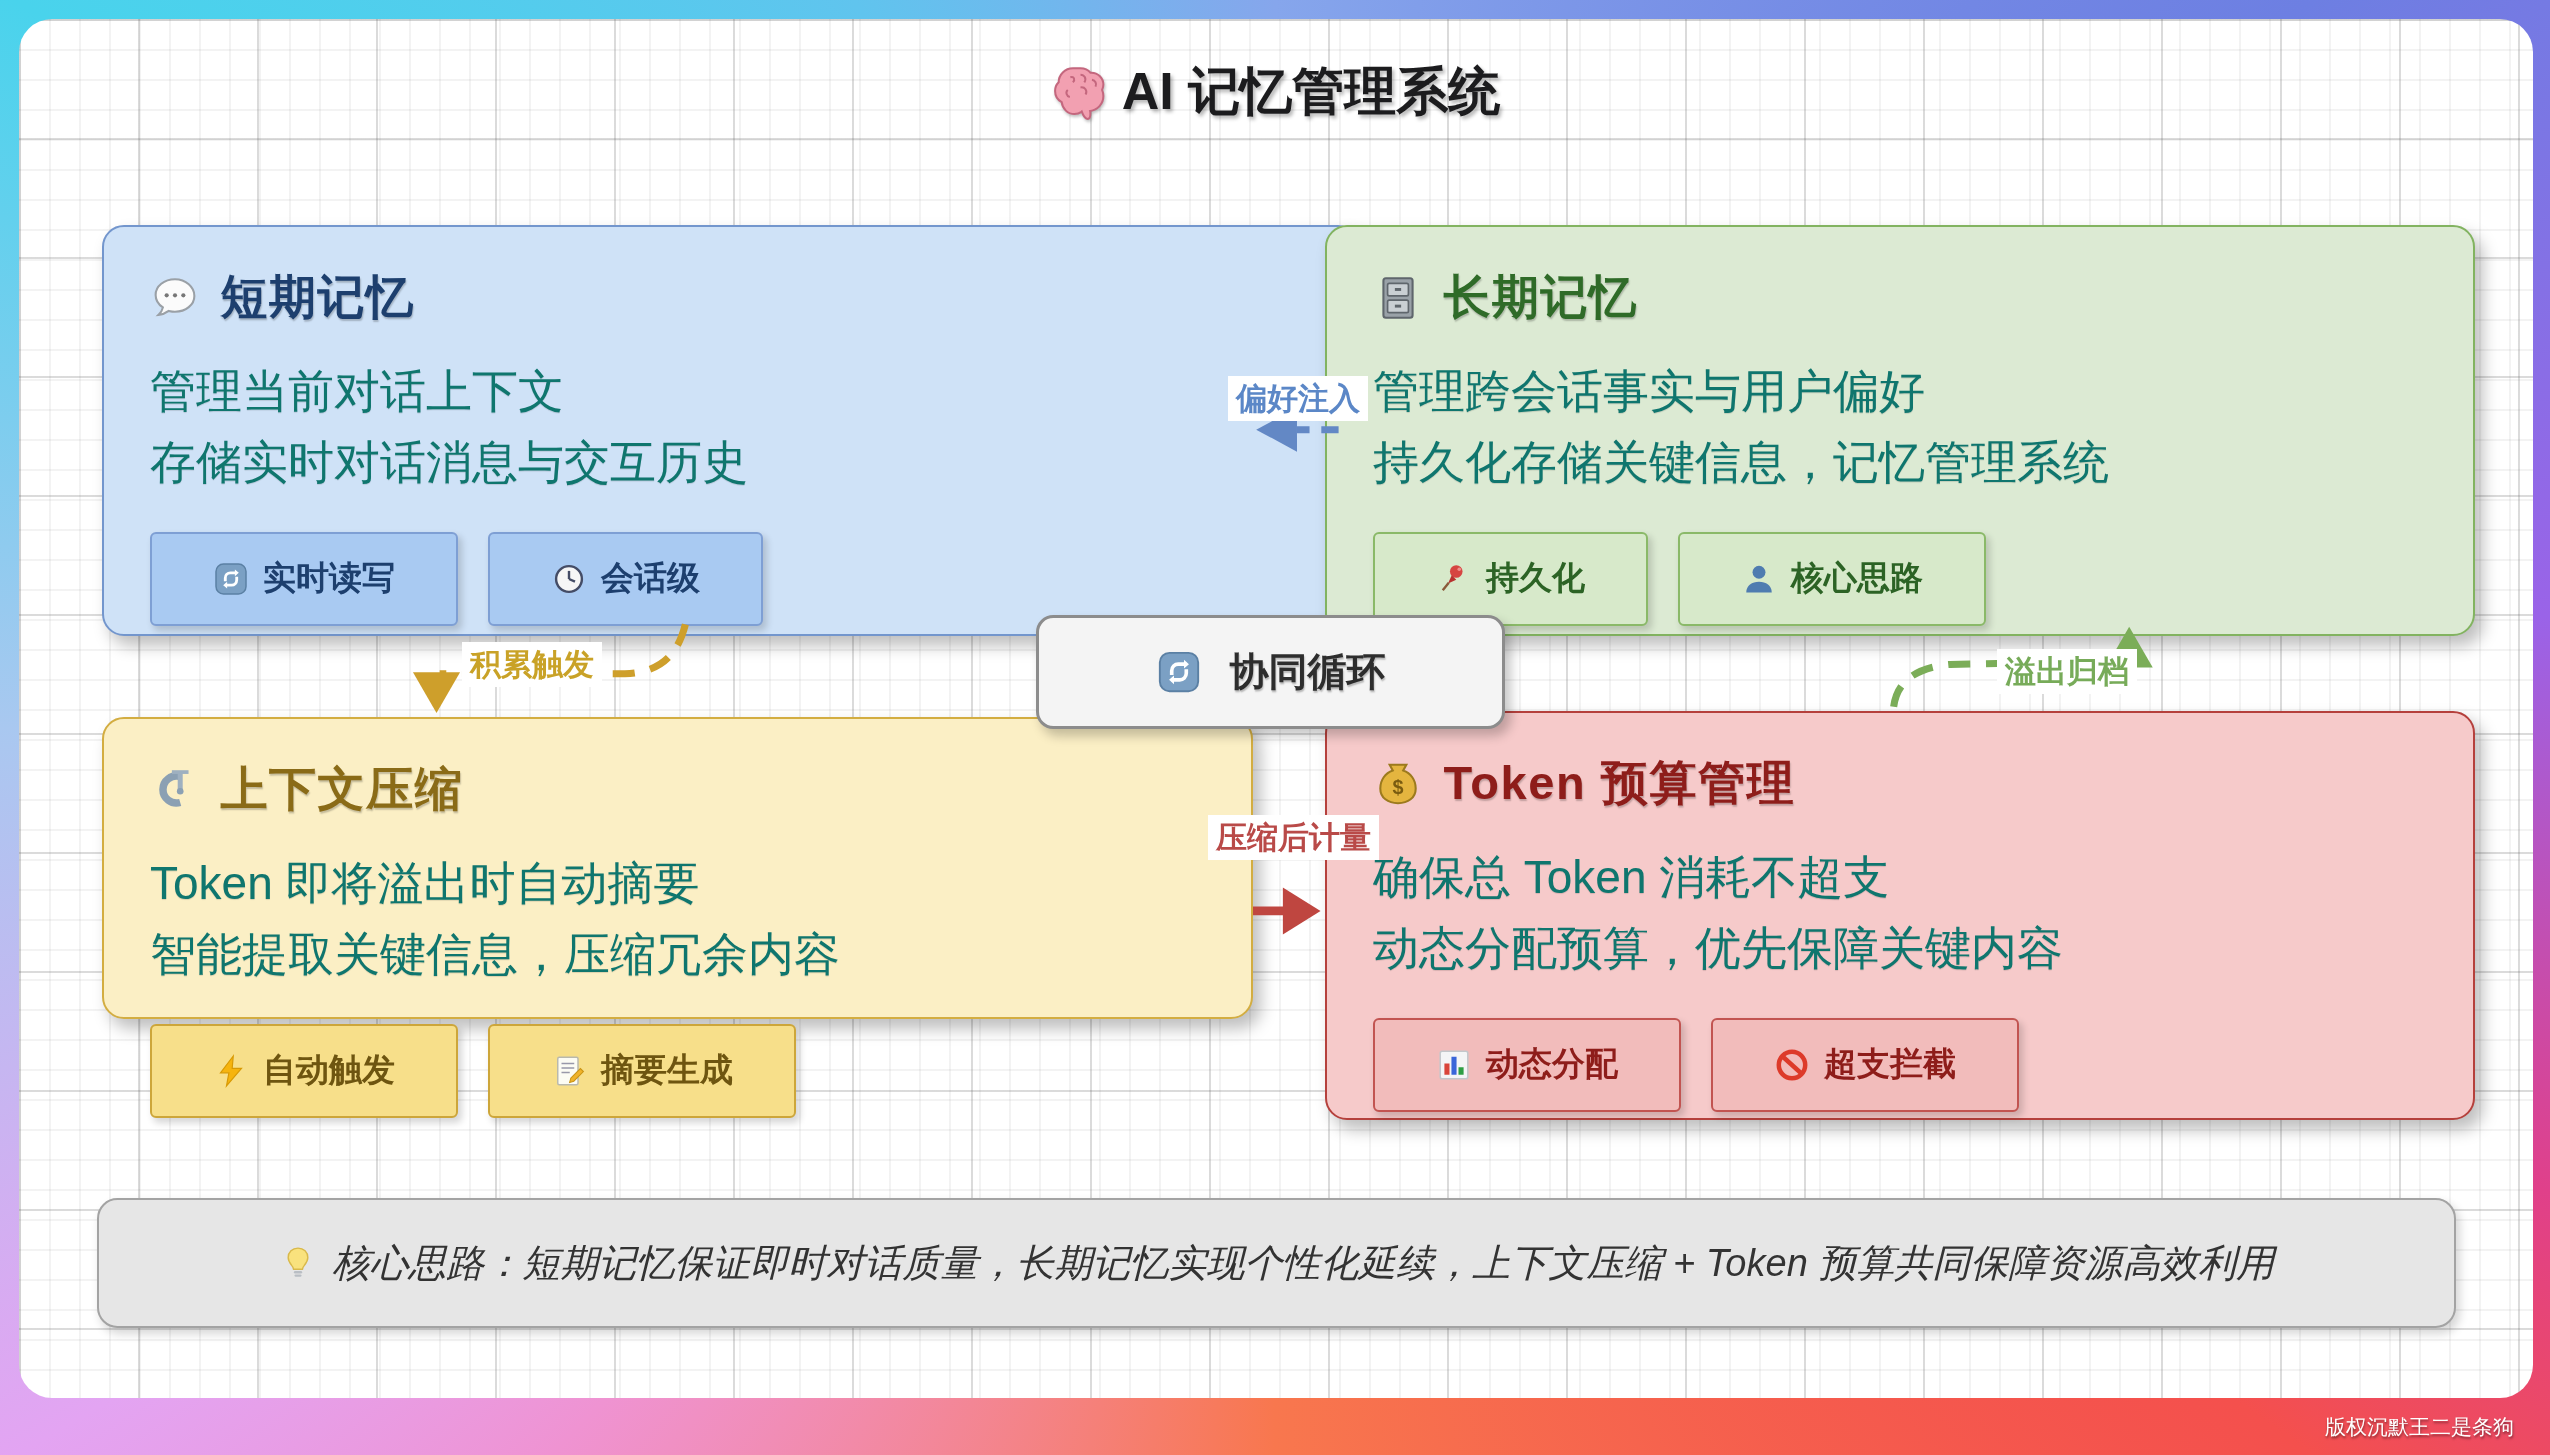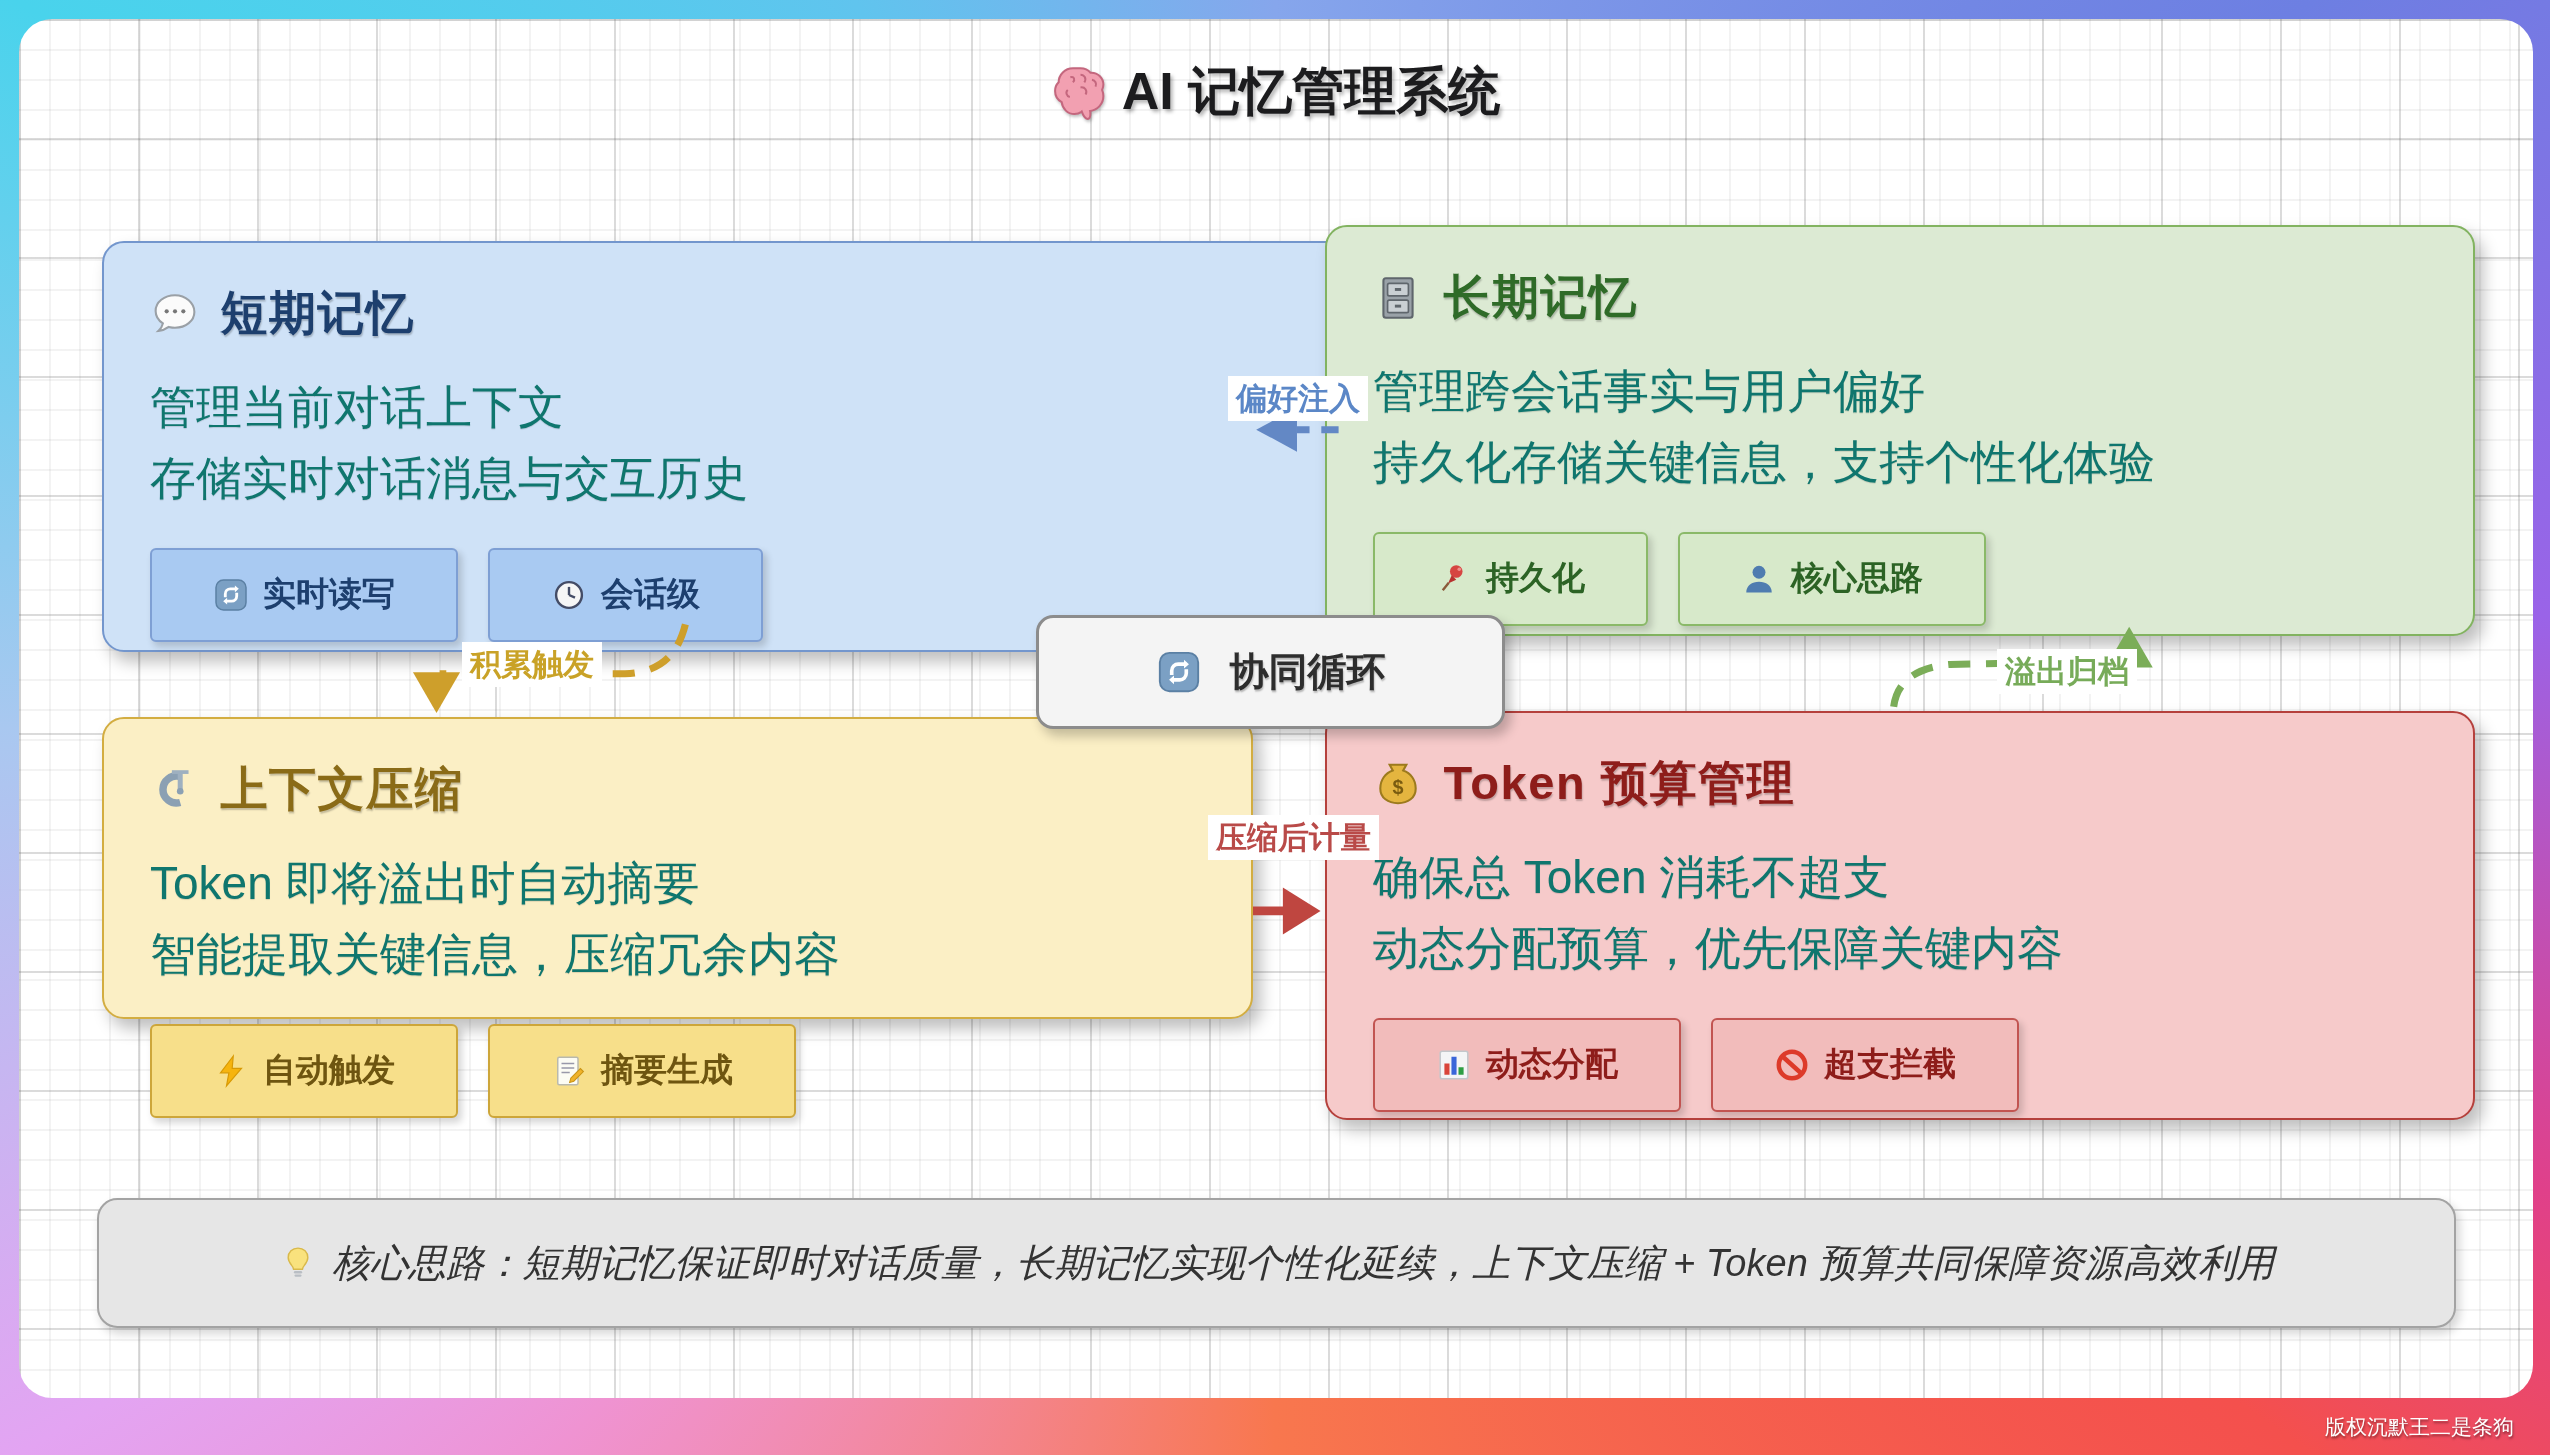--- a/index.html
+++ b/index.html
@@ -81,21 +81,21 @@
 <div class="panel"></div>
 
 <div class="title">
   <svg viewBox="0 0 24 24">
       <path d="M9 2.5C5.9 2.5 3.4 5 3.4 8c-.9.9-1.4 2.1-1.4 3.4 0 1.9 1 3.5 2.6 4.4.3 2.6 2.4 4.7 5 4.7 1 0 2-.3 2.8-.9l.1-.1c.6 1.6 1.6 2.9 2.4 2.9.6 0 1-.9 1-2 0-.4 0-.8-.1-1.1 2.9-.4 5.2-2.8 5.2-5.9 0-.9-.2-1.7-.5-2.4.3-.6.5-1.4.5-2.1 0-2.6-2.1-4.7-4.7-4.7h-.4C15 3.1 13.6 2.5 12 2.5H9z" fill="#f2a0b1" stroke="#c4677e" stroke-width="0.8"></path>
       <path d="M8 6c1.5-.5 2 1 1 2M12 5c1.5 0 2.5 1.5 1.5 3M7 11c-1 .8-.5 2.5.8 2.8M12 10c1.8-.3 2.8 1.3 2 2.8M16.5 7c1.3.2 2 1.5 1.4 2.7" stroke="#c4677e" stroke-width="0.8" fill="none"></path>
     </svg>
   <span>AI 记忆管理系统</span>
 </div>
 
-<section class="card c-blue" style="left:102px;top:225px;width:1258px;height:411px;margin-top:16px;">
+<section class="card c-blue" style="left:102px;top:225px;width:1258px;height:411px;">
   <div class="card-head">
     <svg viewBox="0 0 24 24">
         <path d="M12 3c-5.2 0-9.3 3.3-9.3 7.5 0 2.4 1.4 4.6 3.5 6-.3 1.3-1 2.6-2.1 3.6 2-.2 3.7-1 4.9-1.9.9.2 2 .4 3 .4 5.2 0 9.3-3.4 9.3-7.6S17.2 3 12 3z" fill="#fbfbfb" stroke="#9aa0a6" stroke-width="1"></path>
         <circle cx="8" cy="10.7" r="1" fill="#777"></circle>
         <circle cx="12" cy="10.7" r="1" fill="#777"></circle>
         <circle cx="16" cy="10.7" r="1" fill="#777"></circle>
       </svg>
     <h2>短期记忆</h2>
   </div>
   <p>管理当前对话上下文</p>
@@ -127,21 +127,21 @@
     <svg viewBox="0 0 24 24">
         <rect x="5" y="2.5" width="14" height="19" rx="1.2" fill="#9aa2a8" stroke="#5f666c" stroke-width="1"></rect>
         <rect x="7" y="5" width="10" height="6" rx="0.8" fill="#c9cfd3" stroke="#5f666c" stroke-width="0.8"></rect>
         <rect x="7" y="13" width="10" height="6" rx="0.8" fill="#c9cfd3" stroke="#5f666c" stroke-width="0.8"></rect>
         <rect x="10.5" y="7.2" width="3" height="1.4" fill="#5f666c"></rect>
         <rect x="10.5" y="15.2" width="3" height="1.4" fill="#5f666c"></rect>
       </svg>
     <h2>长期记忆</h2>
   </div>
   <p>管理跨会话事实与用户偏好</p>
-  <p>持久化存储关键信息，支持个性化体验</p>
+  <p>持久化存储关键信息，记忆管理系统</p>
   <div class="tags">
     <span class="tag">
       <svg viewBox="0 0 24 24">
           <circle cx="13.5" cy="7" r="4.2" fill="#d64541"></circle>
           <path d="M10.5 9.5 8 15l5.5-2.5z" fill="#b8312f"></path>
           <line x1="8.5" y1="14.5" x2="4.5" y2="19.5" stroke="#8a5a3a" stroke-width="1.6"></line>
           <circle cx="15.5" cy="5.5" r="1.2" fill="#f0908d"></circle>
         </svg>
       <span>持久化</span>
     </span>

